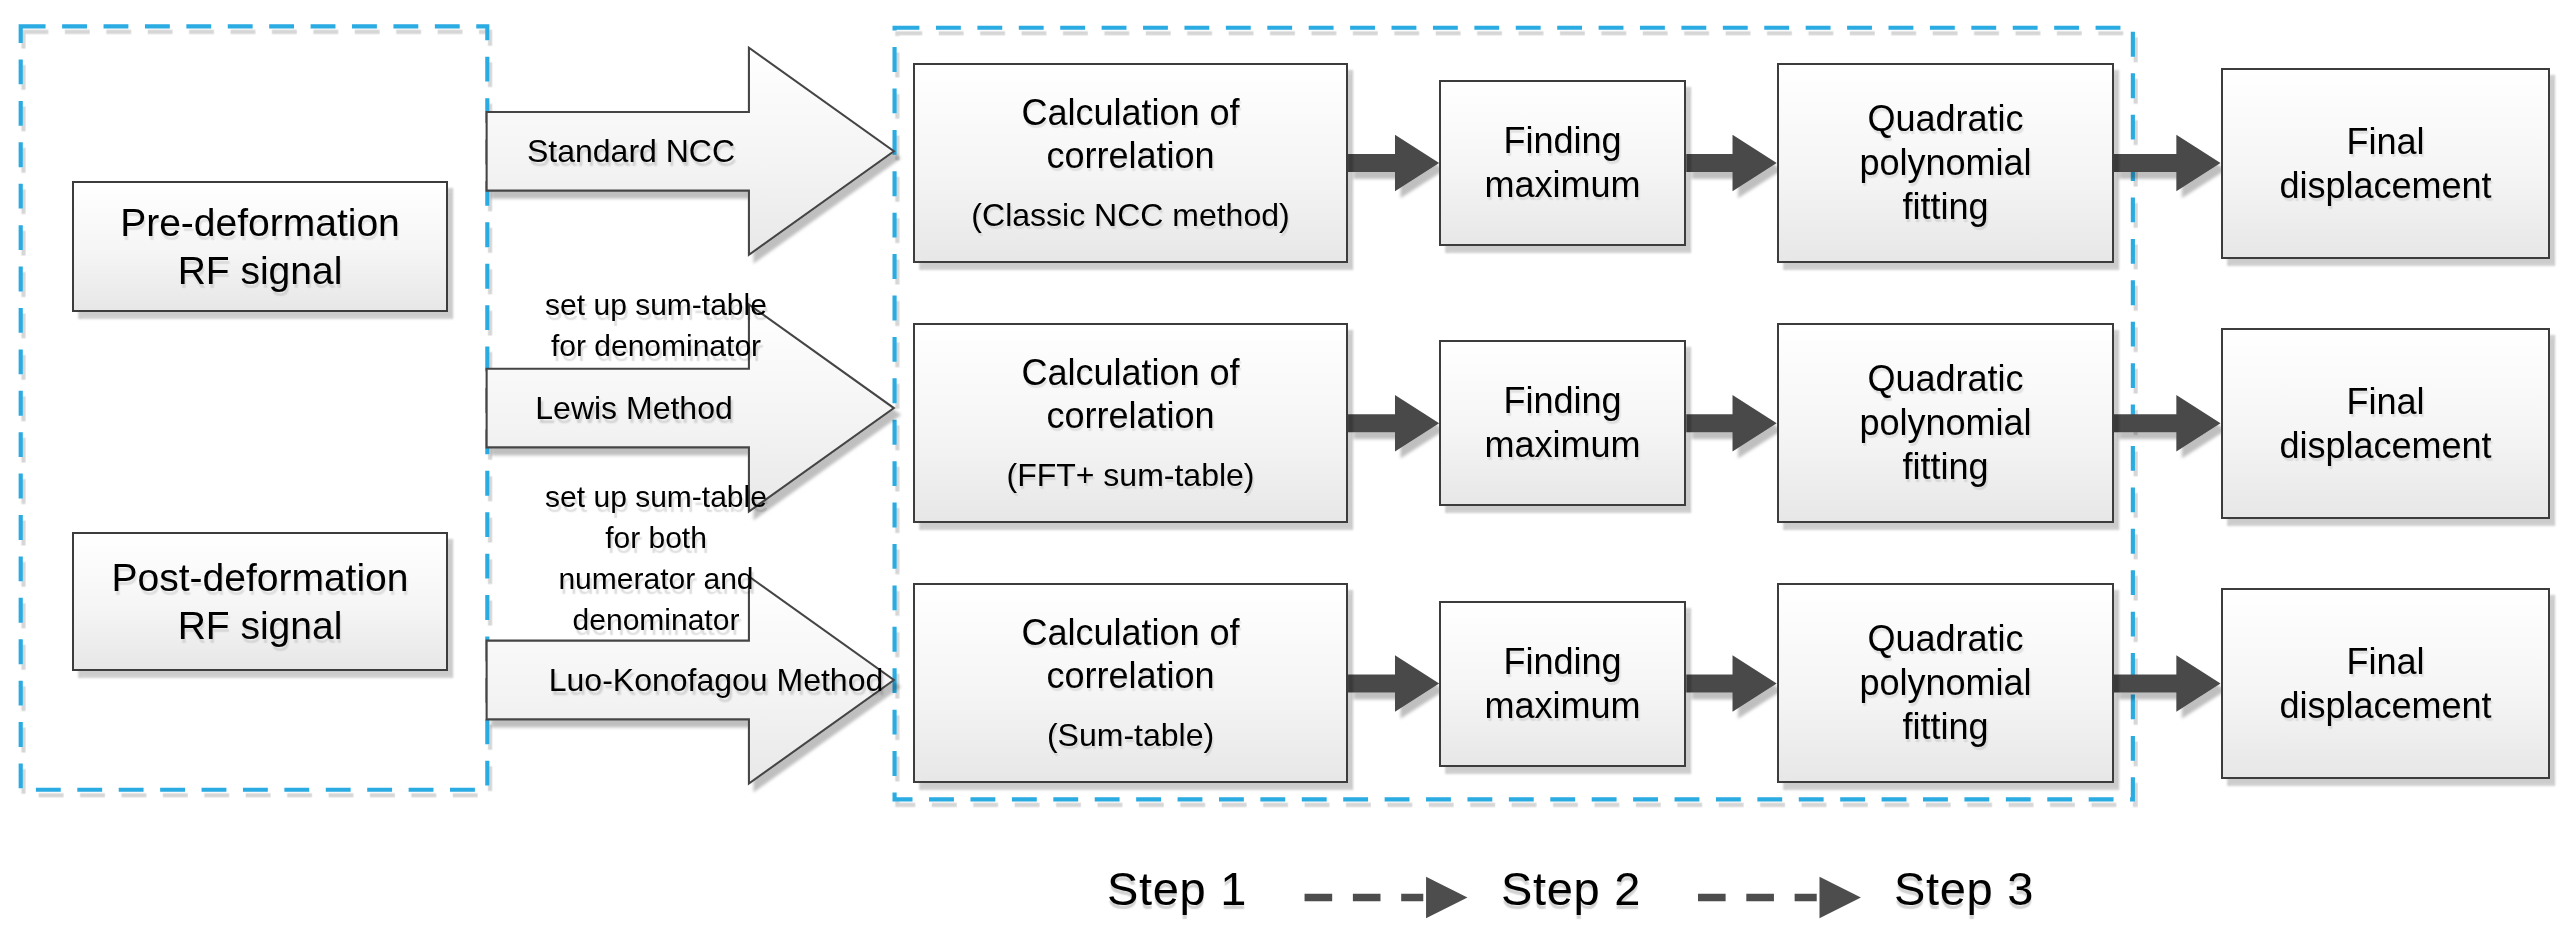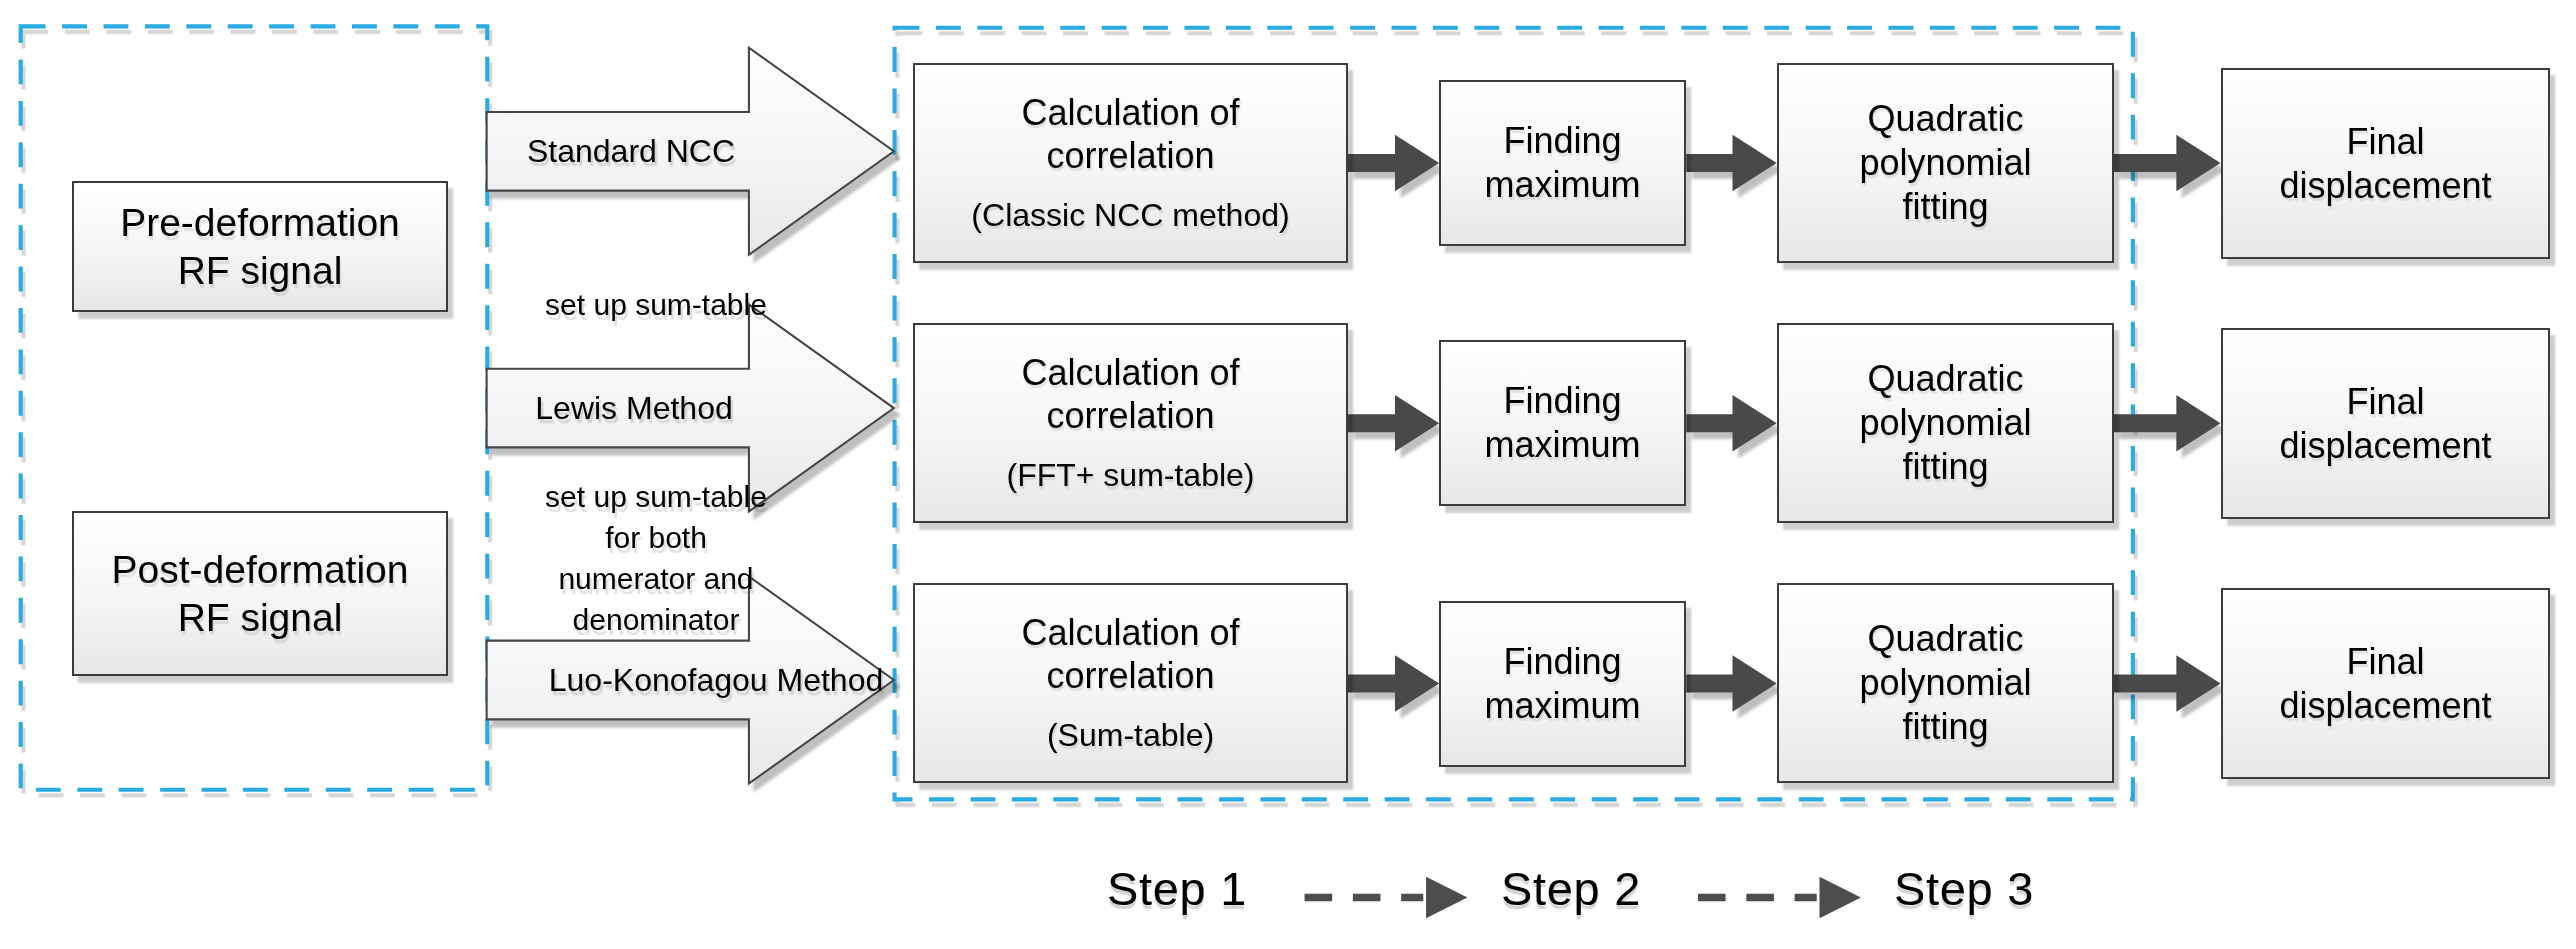--- a/index.html
+++ b/index.html
@@ -78,31 +78,32 @@
     <line x1="1890" y1="1300" x2="2062" y2="1300" stroke="#4d4d4d" stroke-width="11" stroke-dasharray="40 30"></line>
     <polygon points="2066,1270 2126,1300 2066,1330" fill="#4d4d4d"></polygon>
     <line x1="2460" y1="1300" x2="2632" y2="1300" stroke="#4d4d4d" stroke-width="11" stroke-dasharray="40 30"></line>
     <polygon points="2636,1270 2696,1300 2636,1330" fill="#4d4d4d"></polygon>
   </svg>
 
   <div class="box signal-text" style="left:72px;top:181px;width:376px;height:131px;">
     <span>Pre-deformation</span>
     <span>RF signal</span>
   </div>
-  <div class="box signal-text" style="left:72px;top:511px;width:376px;height:165px;align-items:center;">
+  <div class="box signal-text" style="left:72px;top:532px;width:376px;height:139px;align-items:center;">
     <span>Post-deformation</span>
     <span>RF signal</span>
   </div>
 
   <div class="arrow-label" style="left:487px;top:113px;width:262px;height:76px;margin-left:13px;">Standard NCC</div>
   <div class="arrow-label" style="left:487px;top:370px;width:262px;height:76px;padding-left:16px;">Lewis Method</div>
   <div class="arrow-label" style="left:509px;top:642px;width:414px;height:76px;">Luo-Konofagou Method</div>
 
   <div class="note" style="left:487px;top:284px;width:338px;">
     <span>set up sum-table</span>
+    <span>for denominator</span>
   </div>
   <div class="note" style="left:487px;top:476px;width:338px;">
     <span>set up sum-table</span>
     <span>for both</span>
     <span>numerator and</span>
     <span>denominator</span>
   </div>
 
   <div class="box proc-text" style="left:913px;top:63px;width:435px;height:200px;">
     <span>Calculation of</span>

